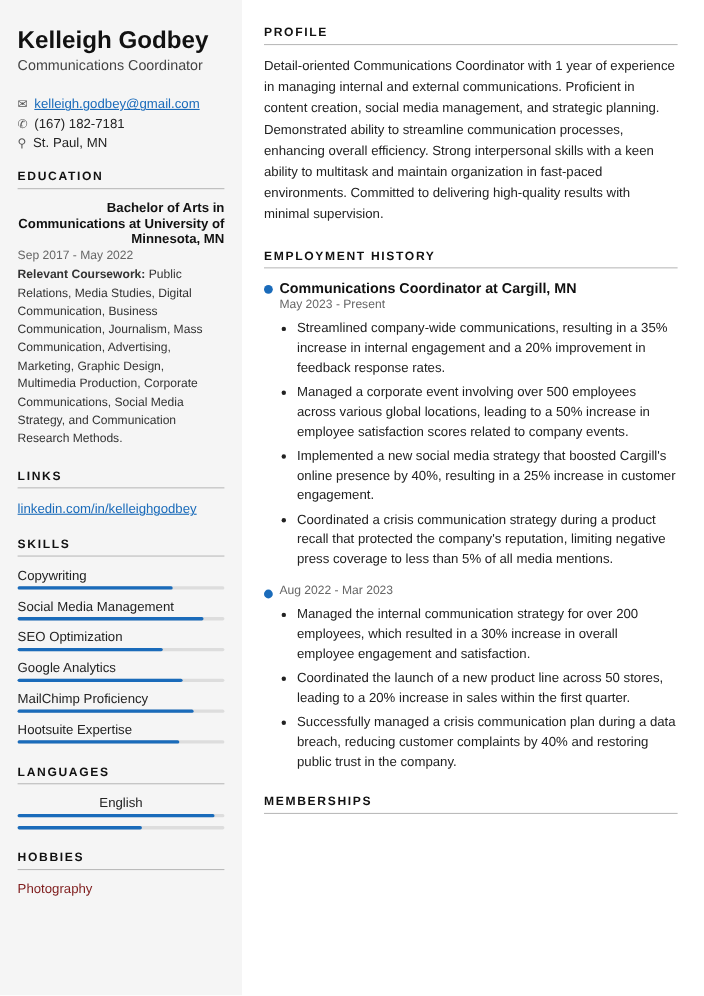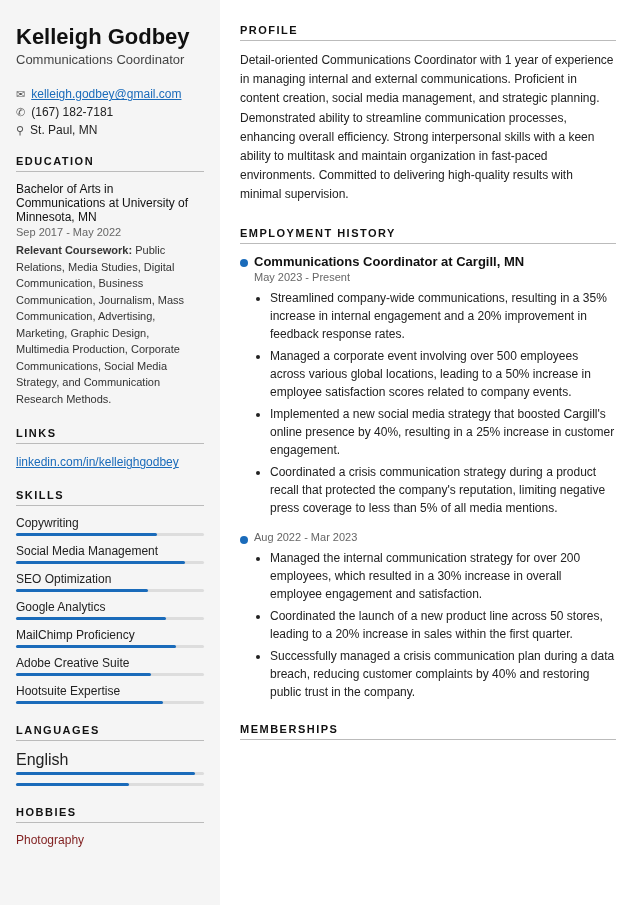--- a/index.html
+++ b/index.html
@@ -56,23 +56,24 @@
       padding-bottom: 4px;
       margin-bottom: 10px;
     }
     .sidebar-section {
       margin-bottom: 20px;
     }
 
     
     .edu-degree {
       font-size: 12px;
-      font-weight: 400;
+      font-weight: 700;
       color: #111;
       margin-bottom: 2px;
+      text-align: right;
     }
     .edu-dates {
       font-size: 11px;
       color: #666;
       margin-bottom: 4px;
     }
     .edu-coursework {
       font-size: 11px;
       color: #333;
       line-height: 1.5;
@@ -104,23 +105,24 @@
       height: 3px;
       background: #1a6bba;
       border-radius: 2px;
     }
 
     
     .lang-item {
       margin-bottom: 8px;
     }
     .lang-name {
-      font-size: 16px;
+      font-size: 12px;
       color: #222;
       margin-bottom: 3px;
+      text-align: center;
     }
     .lang-bar-bg {
       height: 3px;
       background: #ddd;
       border-radius: 2px;
       width: 100%;
     }
     .lang-bar-fill {
       height: 3px;
       background: #1a6bba;
@@ -277,26 +279,20 @@
         <div class="skill-item">
     <div class="skill-name">Google Analytics</div>
     <div class="skill-bar-bg">
       <div class="skill-bar-fill" style="width:80%"></div>
     </div>
   </div>
         <div class="skill-item">
     <div class="skill-name">MailChimp Proficiency</div>
     <div class="skill-bar-bg">
       <div class="skill-bar-fill" style="width:85%"></div>
-    </div>
-  </div>
-        <div class="skill-item">
-    <div class="skill-name">Adobe Creative Suite</div>
-    <div class="skill-bar-bg">
-      <div class="skill-bar-fill" style="width:72%"></div>
     </div>
   </div>
         <div class="skill-item">
     <div class="skill-name">Hootsuite Expertise</div>
     <div class="skill-bar-bg">
       <div class="skill-bar-fill" style="width:78%"></div>
     </div>
   </div>
       </div>
   </div>

